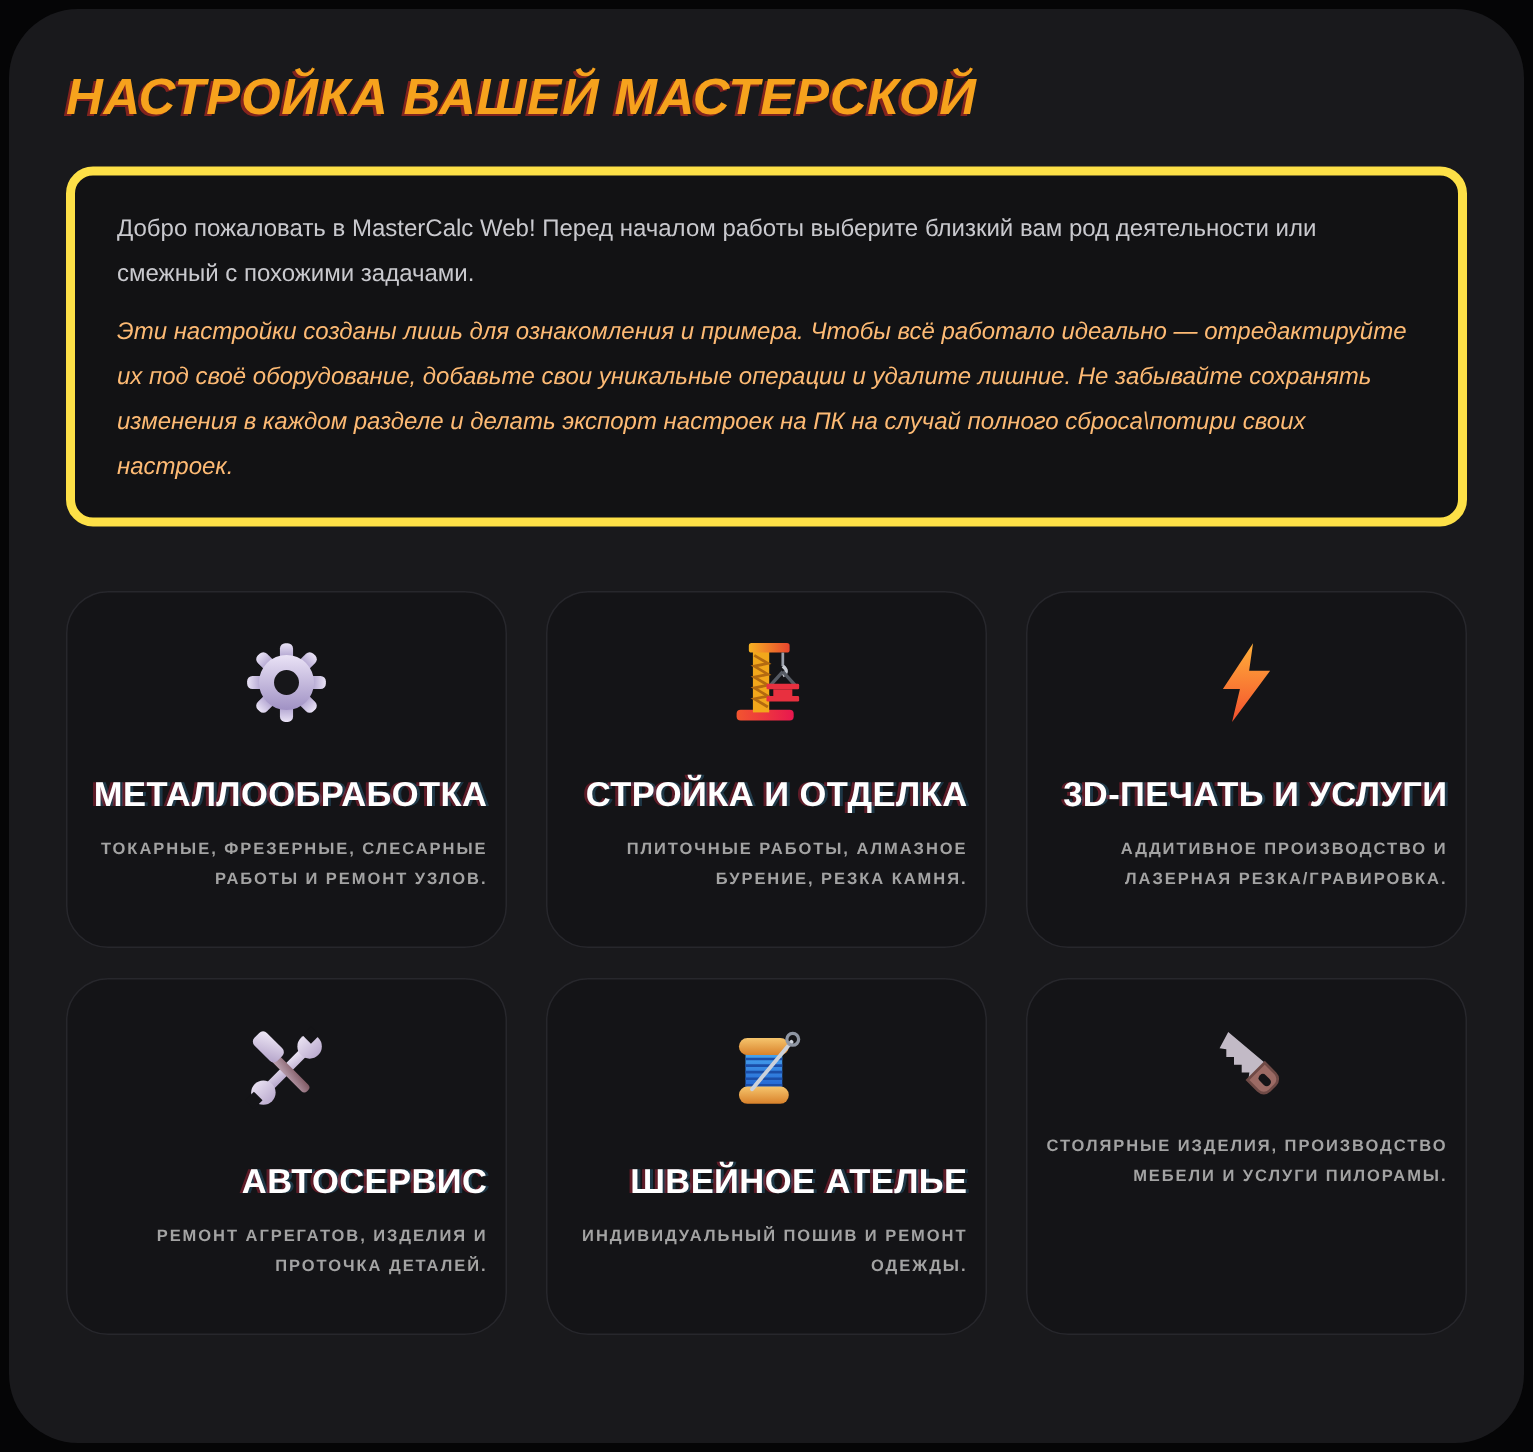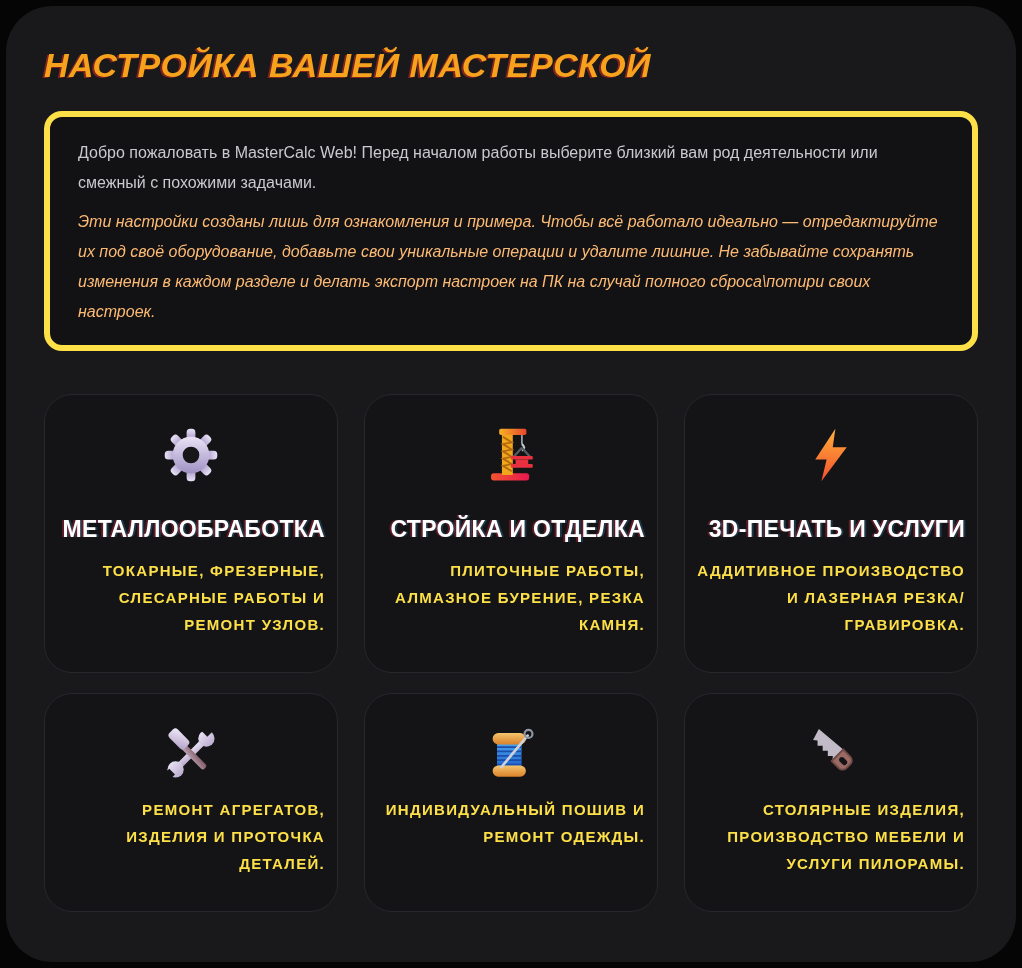--- a/index.html
+++ b/index.html
@@ -51,24 +51,24 @@
   .card-title {
     margin-top:28px;
     font-size:23px; font-weight:800;
     color:#ffffff; line-height:1.4;
     letter-spacing:.3px;
     text-shadow:-2px 0 0 rgba(230,40,70,.35), 2px 0 0 rgba(70,180,240,.22);
   }
   .card-desc {
     margin:12px auto 0 auto;
     max-width:270px;
-    font-size:15px; font-weight:700;
+    font-size:11px; font-weight:700;
     letter-spacing:1.3px;
     line-height:1.8;
-    color:#fde047;
+    color:#a3a3a3;
   }
 </style>
 </head>
 <body>
 
 <div class="app">
 
   <h1 class="page-title">НАСТРОЙКА ВАШЕЙ МАСТЕРСКОЙ</h1>
 
   <div class="intro-box">
@@ -171,20 +171,21 @@
             <circle cx="49" cy="15" r="9" fill="url(#metalG)"></circle>
             <rect x="46" y="2" width="9" height="9" transform="rotate(45 50 6)" fill="#141417"></rect>
             <circle cx="15" cy="49" r="9" fill="url(#metalG)"></circle>
             <rect x="4" y="50" width="9" height="9" transform="rotate(45 8 54)" fill="#141417"></rect>
           </g>
 
           <rect x="28.5" y="12" width="7" height="42" rx="3" transform="rotate(-45 32 32)" fill="url(#woodG)"></rect>
           <rect x="7" y="9" width="24" height="13" rx="4" transform="rotate(45 19 15)" fill="url(#metalG)"></rect>
         </svg>
       </div>
+      <div class="card-title">АВТОСЕРВИС</div>
       <div class="card-desc">РЕМОНТ АГРЕГАТОВ, ИЗДЕЛИЯ И ПРОТОЧКА ДЕТАЛЕЙ.</div>
     </div>
 
     <div class="card">
       <div class="card-icon">
         <svg width="56" height="56" viewBox="0 0 64 64">
           <defs>
             <linearGradient id="flangeG" x1="0" y1="0" x2="0" y2="1">
               <stop offset="0" stop-color="#f6c56d"></stop>
                 <stop offset="1" stop-color="#d9822b"></stop>
@@ -195,20 +196,21 @@
             </linearGradient>
           </defs>
           <rect x="16" y="18" width="28" height="30" fill="url(#threadG)"></rect>
           <path d="M16 24 h28 M16 29 h28 M16 34 h28 M16 39 h28 M16 44 h28" stroke="#1b4ea8" stroke-width="2"></path>
           <rect x="11" y="8" width="38" height="13" rx="6.5" fill="url(#flangeG)"></rect>
           <rect x="11" y="45" width="38" height="13" rx="6.5" fill="url(#flangeG)"></rect>
           <line x1="21" y1="47" x2="51" y2="11" stroke="#ccd1da" stroke-width="3" stroke-linecap="round"></line>
           <circle cx="52" cy="9" r="4.5" fill="none" stroke="#8f96a3" stroke-width="2.5"></circle>
         </svg>
       </div>
+      <div class="card-title">ШВЕЙНОЕ АТЕЛЬЕ</div>
       <div class="card-desc">ИНДИВИДУАЛЬНЫЙ ПОШИВ И РЕМОНТ ОДЕЖДЫ.</div>
     </div>
 
     <div class="card">
       <div class="card-icon">
         <svg width="58" height="58" viewBox="0 0 64 64">
           <g transform="rotate(45 32 32)">
             <path fill="#c2bac6" d="M3 22 L38 19 L38 36 L35 32 L31 36 L27 32 L23 36 L19 32 L15 36 L11 32 L7 35 Z"></path>
             <path fill="#9b6a64" stroke="#6f4a46" stroke-width="2" d="M38 19 h11 a6 6 0 0 1 6 6 v6 a6 6 0 0 1 -6 6 h-11 z"></path>
             <rect x="42" y="25" width="10" height="6" rx="3" fill="#141417"></rect>

